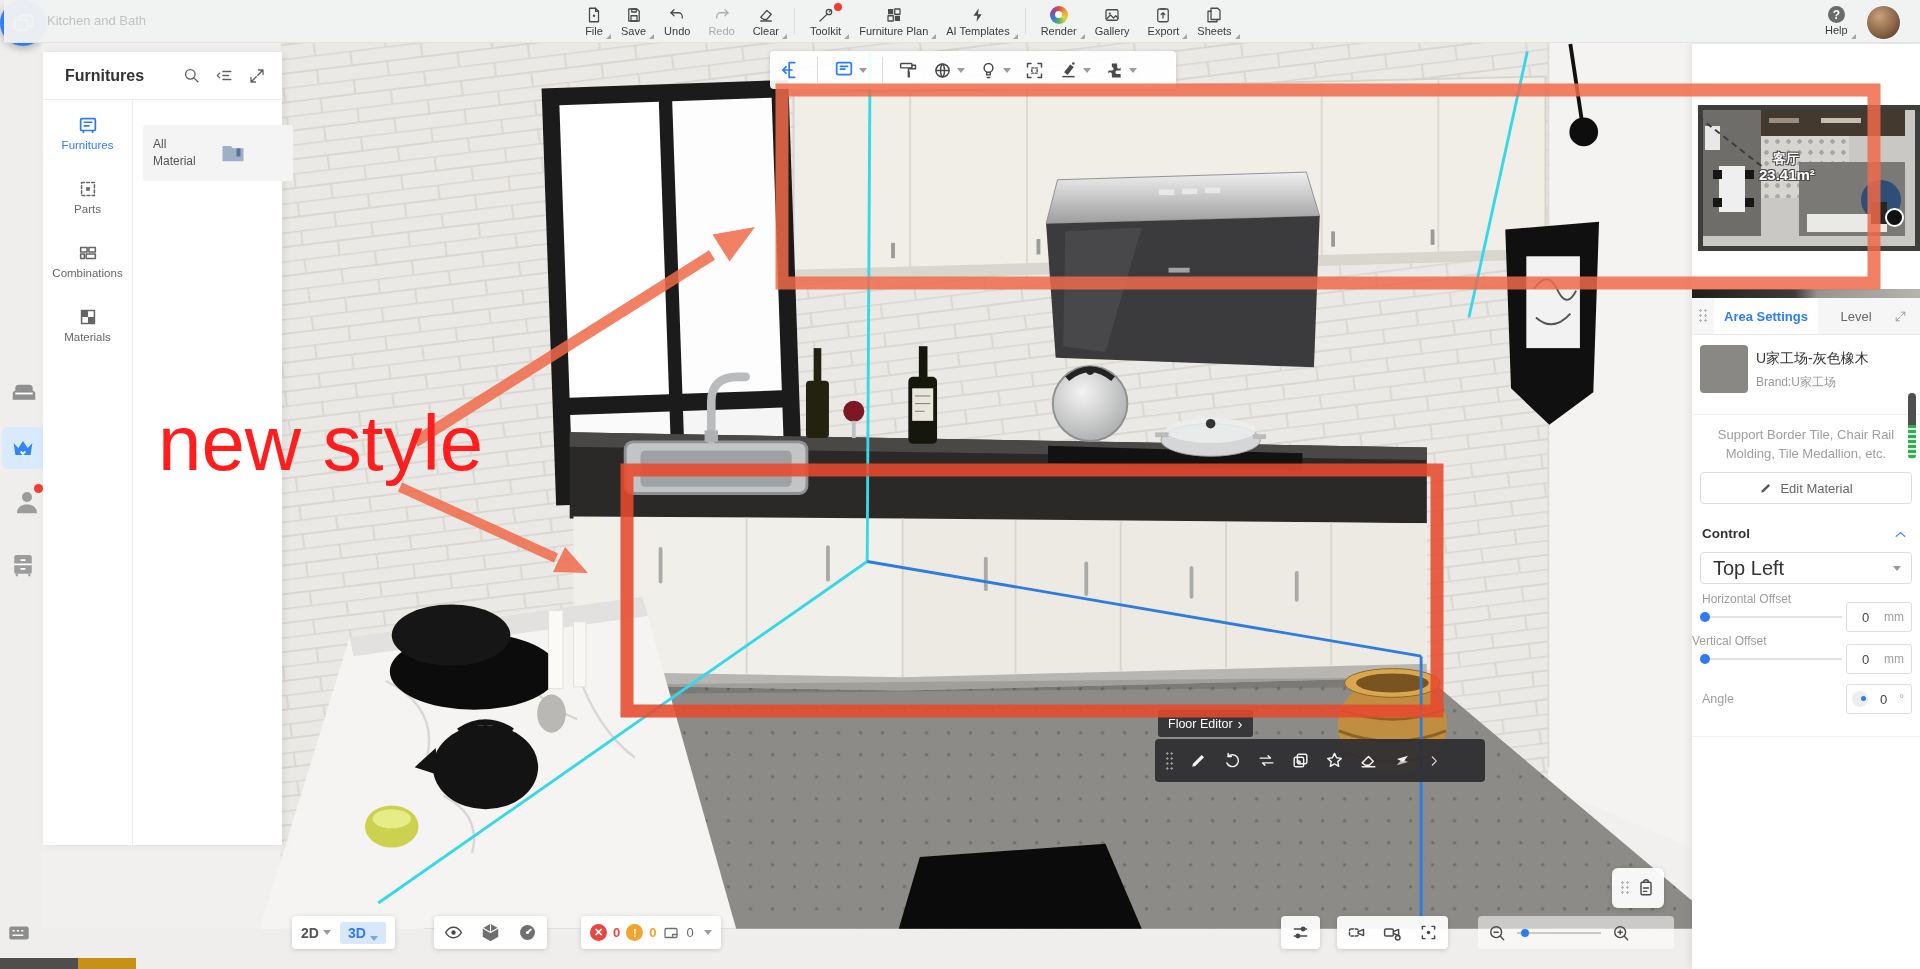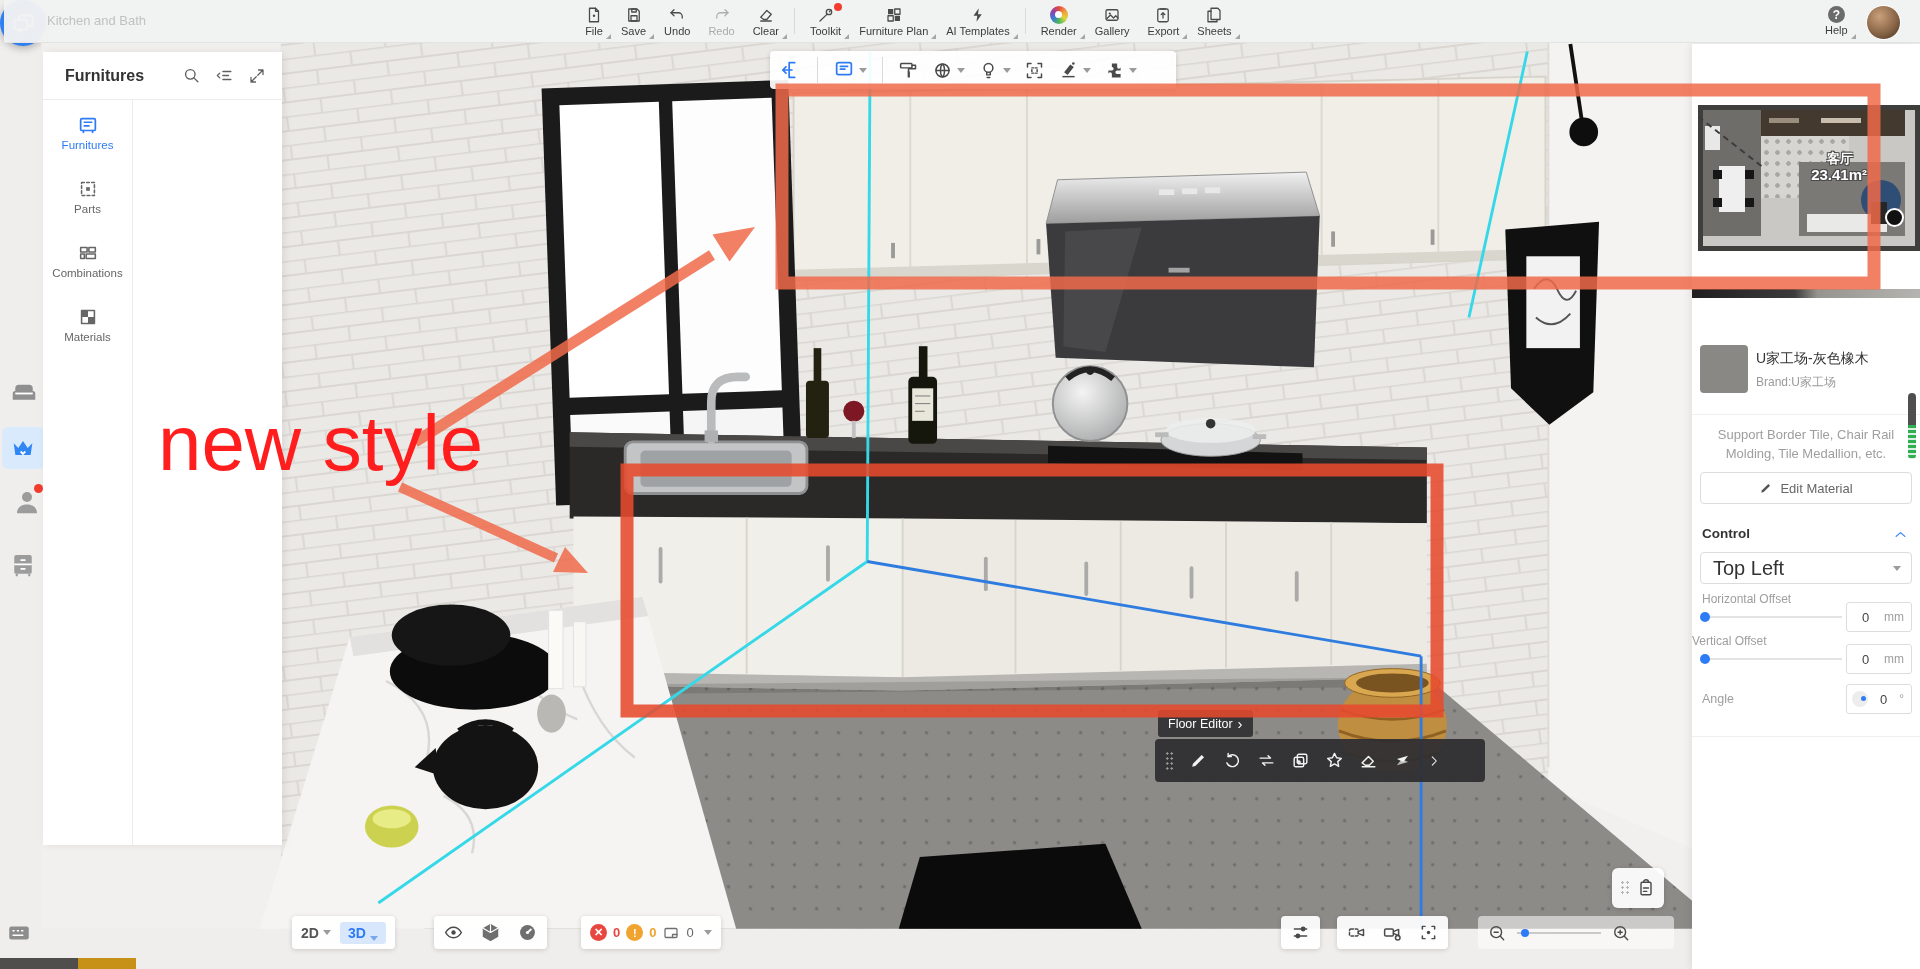--- a/index.html
+++ b/index.html
@@ -69,21 +69,21 @@
   .badge{width:17px;height:17px;border-radius:50%;display:flex;align-items:center;justify-content:center;
          color:#fff;font-size:11px;font-weight:bold}
   .cnt{font-size:13px;font-weight:bold}
   
   .anno{left:0;top:0;width:1920px;height:969px;z-index:60;pointer-events:none}
   .chatbtn{left:23px;top:886px;width:46px;height:46px;border-radius:50%;background:#2e7ff2;z-index:70;
            display:flex;align-items:center;justify-content:center;box-shadow:0 2px 8px rgba(0,0,0,.3);cursor:pointer}
   .scroll-thumb{position:absolute;right:4px;top:349px;width:8px;height:66px;border-radius:4px;overflow:hidden;z-index:5}
   .scroll-thumb .t{height:32px;background:#4f4f4f}
   .scroll-thumb .g{height:34px;background:repeating-linear-gradient(180deg,#2fae54 0 3px,#d9efe0 3px 5px)}
-  .mmlabel{color:#fff;font-weight:bold;text-align:right;
+  .mmlabel{color:#fff;font-weight:bold;text-align:left;
            text-shadow:-1px -1px 0 #4a4a4a,1px -1px 0 #4a4a4a,-1px 1px 0 #4a4a4a,1px 1px 0 #4a4a4a}
 </style>
 </head>
 <body>
 
 <div id="stage">
 
 <svg class="a" style="left:0;top:42px;z-index:1" width="1920" height="927" viewBox="0 42 1920 969">
   <defs>
     <pattern id="brick" width="74" height="30" patternUnits="userSpaceOnUse" patternTransform="rotate(-7)">
@@ -444,20 +444,27 @@
     </div>
     <div class="navitem">
       <svg class="i" style="stroke:#666" width="22" height="22" viewBox="0 0 24 24">
             <rect x="5" y="5" width="14" height="14"></rect>
             <rect x="5" y="5" width="7" height="7" fill="#666" stroke="none"></rect>
             <rect x="12" y="12" width="7" height="7" fill="#666" stroke="none"></rect>
           </svg>
       <span>Materials</span>
     </div>
   </div>
+  <div class="amcard">
+    <span class="amlabel">All Material</span>
+    <svg width="28" height="28" viewBox="0 0 24 24">
+          <path d="M3 6h7l2 2h9v11H3z" fill="#9fb0c6"></path>
+          <rect x="15" y="8" width="3.4" height="7" fill="#5d7394"></rect>
+        </svg>
+  </div>
 </div>
 
 <div class="a" style="left:8px;top:376px;z-index:6">
   <svg width="32" height="30" viewBox="0 0 24 24">
         <path d="M5 10a3 3 0 013-3h8a3 3 0 013 3v2a2 2 0 012 2v5H3v-5a2 2 0 012-2z" fill="#8f8f8f"></path>
         <path d="M5 14h14" stroke="#fff" stroke-width="1.5"></path>
       </svg>
 </div>
 <div class="a" style="left:2px;top:427px;width:42px;height:42px;background:#d9eafc;border-radius:6px;z-index:6" class2="col">
   <svg style="margin:7px 0 0 7px" width="28" height="28" viewBox="0 0 24 24">
@@ -626,20 +633,28 @@
     </div>
     <div class="a" style="left:-4px;top:6px;width:80px;border-top:2px dashed #3c3c3c;transform:rotate(38deg);transform-origin:left top"></div>
     <div class="a mmlabel" style="left:70px;top:40px;width:80px;font-size:13px">客厅</div>
     <div class="a mmlabel" style="left:56px;top:56px;width:108px;font-size:15px">23.41m²</div>
     <div class="a" style="left:182px;top:98px;width:15px;height:15px;border-radius:50%;background:#111;border:2px solid #fff"></div>
   </div>
 
   <div class="a" style="left:0;top:245px;width:228px;height:9px;
        background:linear-gradient(90deg,#1f1f1f,#3c3c3c 45%,#96948f 55%,#b6b4b0)"></div>
 
+  <div class="stabbar">
+    <div class="grip" style="margin:0 6px"></div>
+    <div class="stab" style="width:104px;background:#fff;color:#2e7bf6;font-weight:bold">Area Settings</div>
+    <div class="stab" style="width:76px;color:#666">Level</div>
+    <svg class="i" style="stroke:#999" width="13" height="13" viewBox="0 0 24 24">
+          <path d="M14 4h6v6M20 4l-7 7M10 20H4v-6M4 20l7-7"></path>
+        </svg>
+  </div>
 
   <div class="a" style="left:8px;top:301px;width:48px;height:48px;border-radius:4px;background:#8a8884"></div>
   <div class="a" style="left:64px;top:306px;font-size:14px;color:#333">U家工场-灰色橡木</div>
   <div class="a" style="left:64px;top:330px;font-size:12px;color:#9a9a9a">Brand:U家工场</div>
   <div class="a" style="left:0;top:370px;width:228px;border-top:1px solid #efefef"></div>
 
   <div class="a" style="left:10px;top:382px;width:208px;text-align:center;font-size:13px;color:#9e9e9e;line-height:1.45">Support Border Tile, Chair Rail Molding, Tile Medallion, etc.</div>
 
   <div class="a f" style="left:8px;top:428px;width:210px;height:30px;border:1px solid #dcdcdc;border-radius:4px;justify-content:center;gap:7px;cursor:pointer">
     <svg width="14" height="14" viewBox="0 0 24 24">

